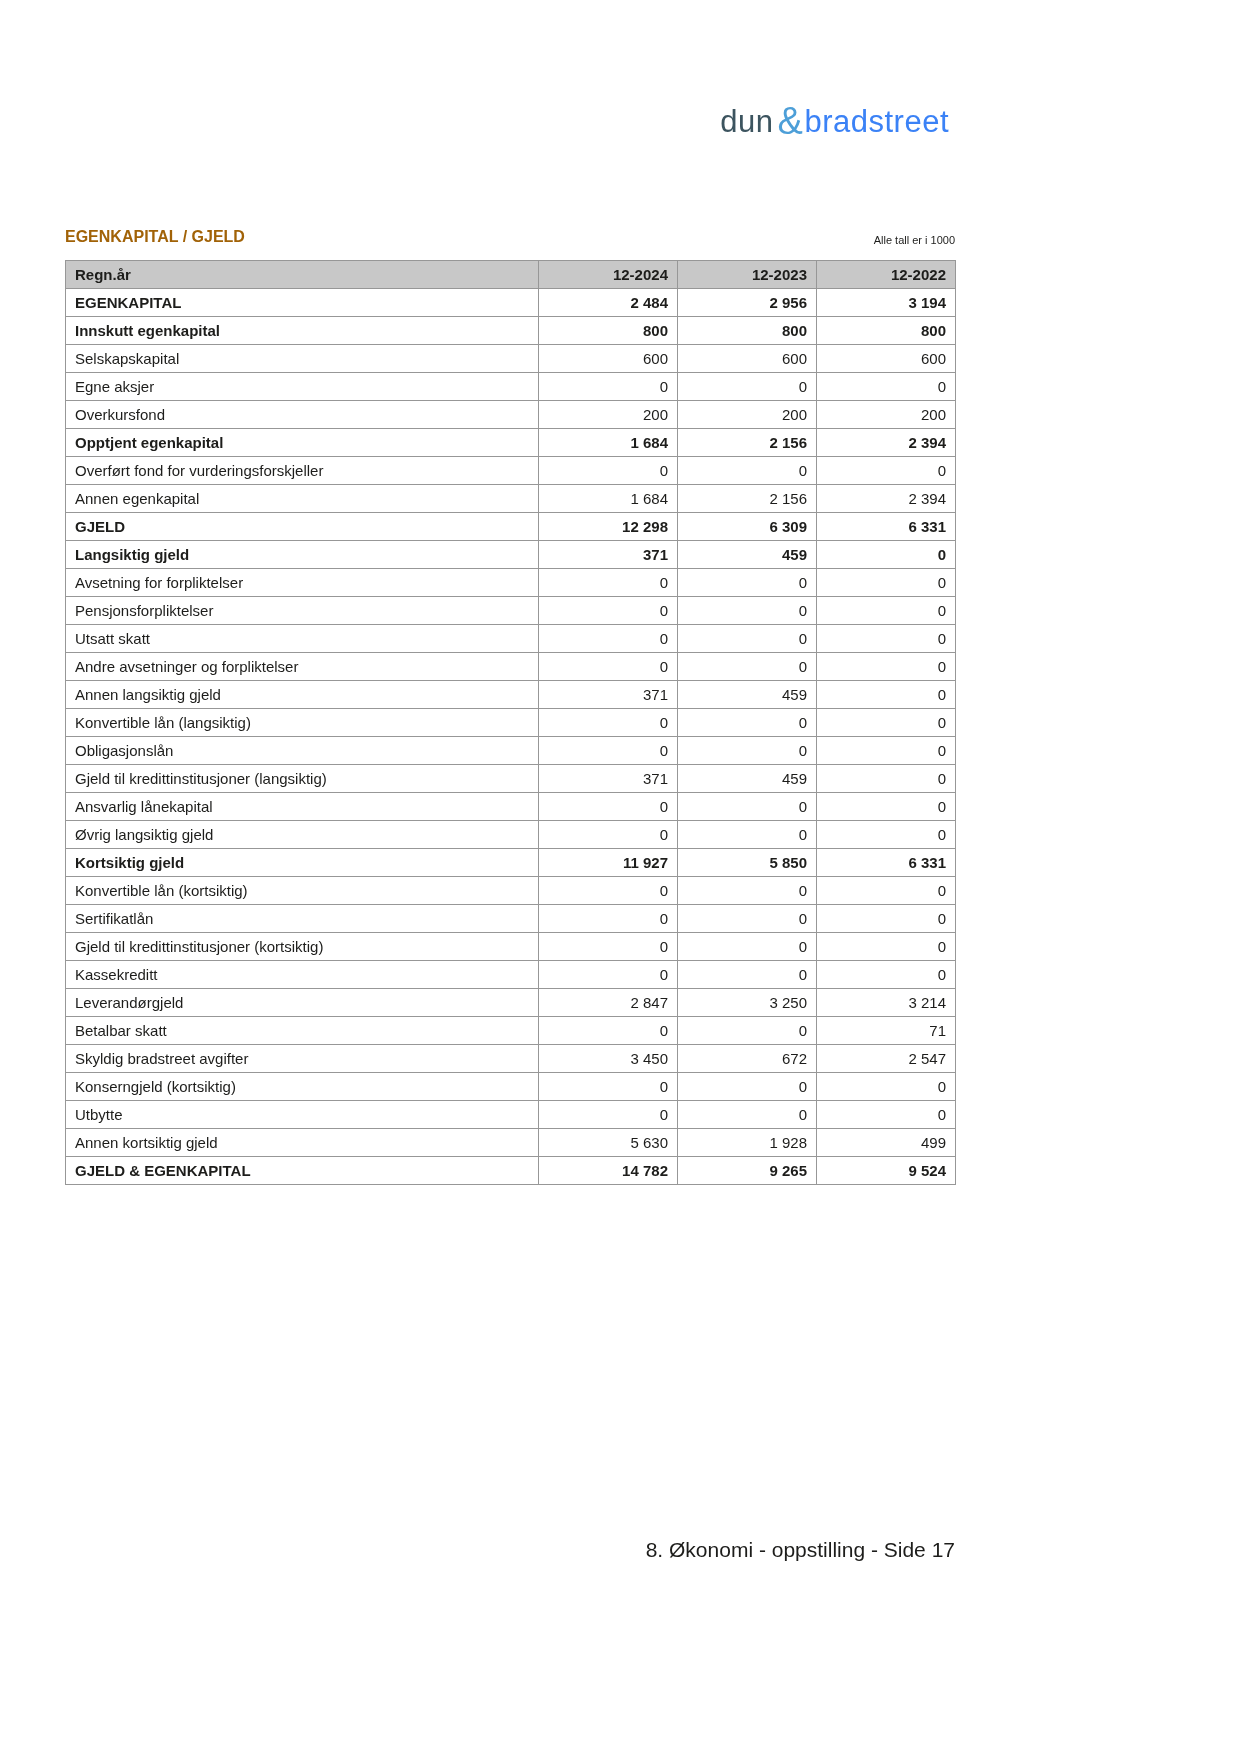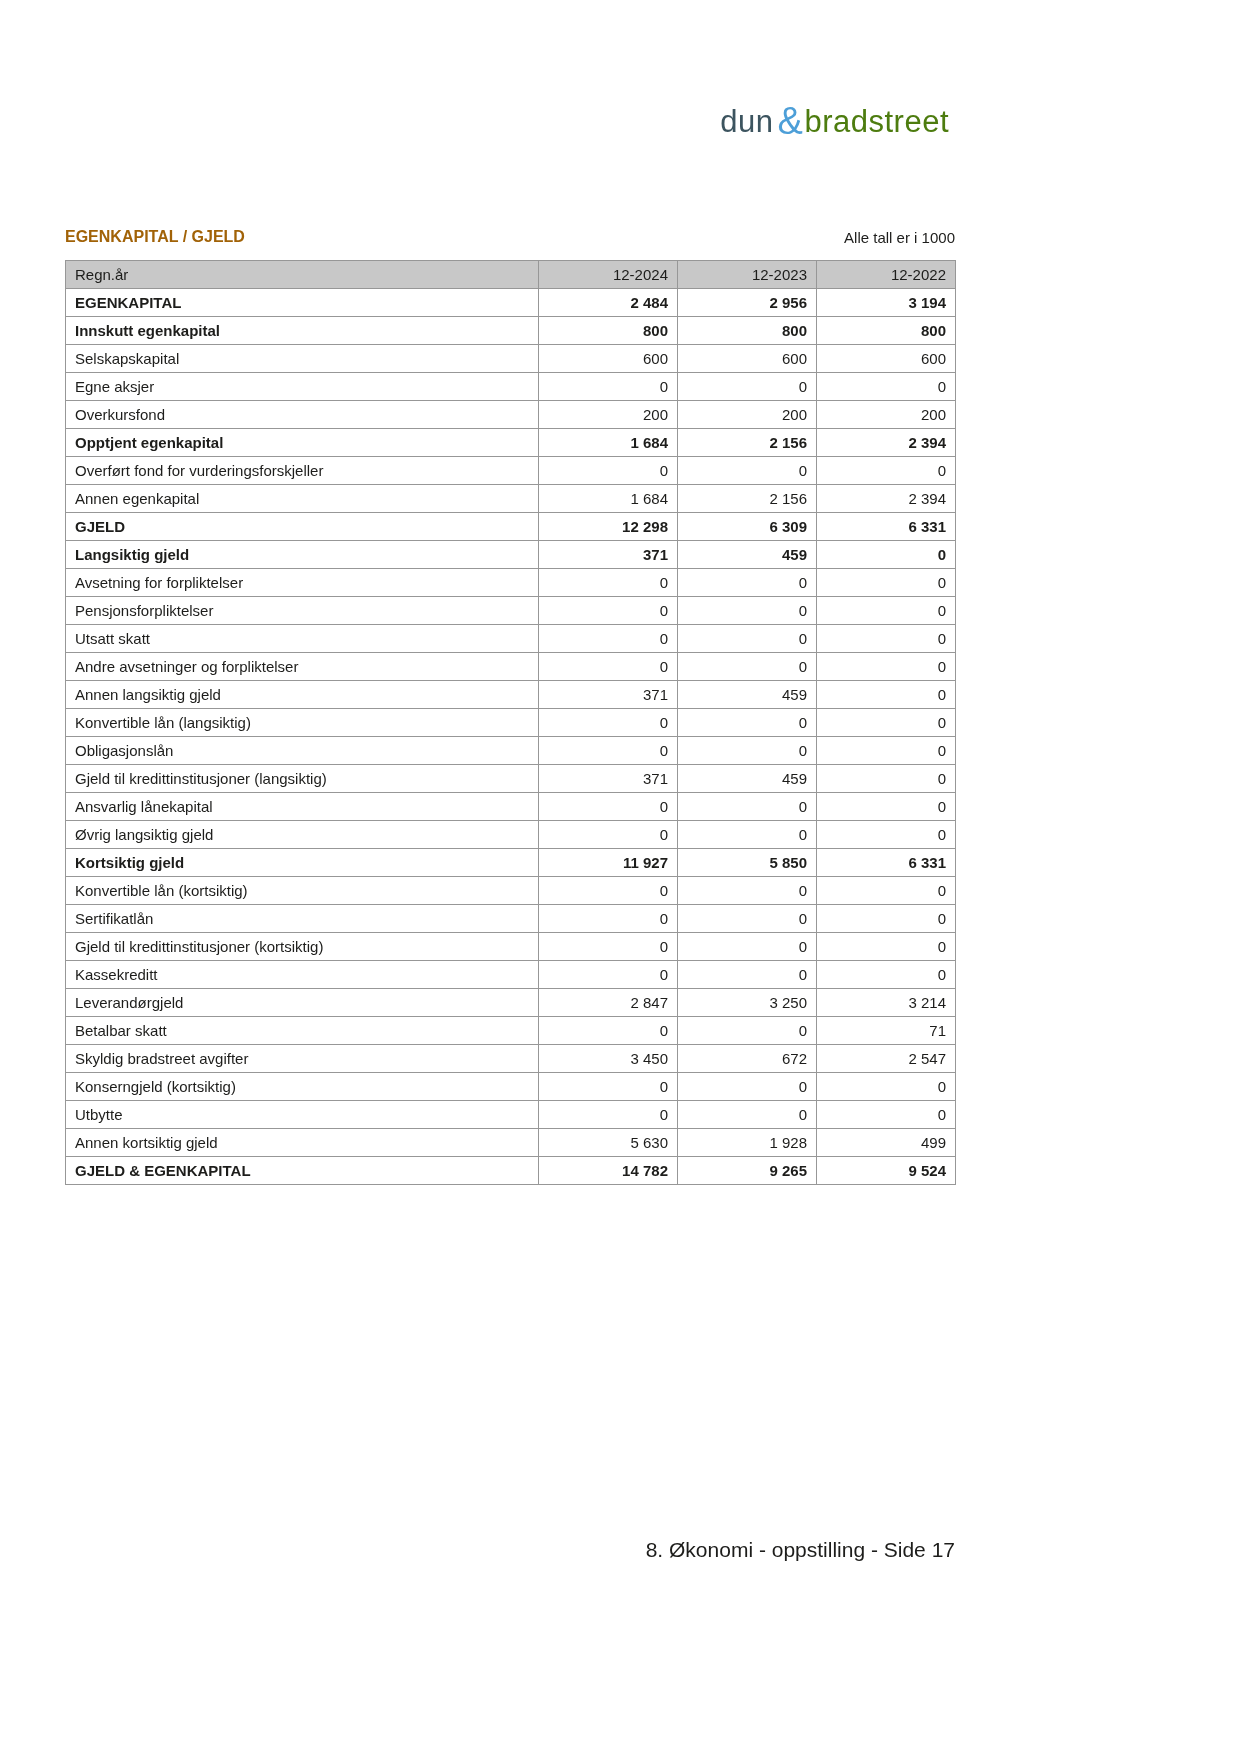--- a/index.html
+++ b/index.html
@@ -27,34 +27,34 @@
   }
   .logo .dun { color: #3c545f; font-weight: 400; }
   .logo .amp {
     color: #4d9fd8;
     font-size: 38px;
     font-weight: 400;
     margin: 0 1px 0 4px;
     position: relative;
     top: 2px;
   }
-  .logo .bradstreet { color: #4d7c0f; font-weight: 400; }
+  .logo .bradstreet { color: #3b82f6; font-weight: 400; }
 
   
   .title-row {
     position: absolute;
     left: 65px;
     top: 196px;
     width: 890px;
     display: flex;
     justify-content: space-between;
     align-items: flex-end;
   }
   .page-title { font-size: 16px; font-weight: bold; color: #a16207; }
-  .units-note { font-size: 15px; font-weight: normal; color: #1d1d1b; }
+  .units-note { font-size: 11px; font-weight: normal; color: #1d1d1b; }
 
   
   table.balance {
     position: absolute;
     left: 65px;
     top: 228px;
     width: 890px;
     border-collapse: collapse;
     table-layout: fixed;
   }
@@ -62,21 +62,21 @@
     border: 1px solid #979797;
     font-size: 15px;
     height: 28px;
     padding: 0 9px;
     vertical-align: middle;
     white-space: nowrap;
     overflow: hidden;
   }
   table.balance thead td {
     background: #c8c8c8;
-    font-weight: normal;
+    font-weight: bold;
   }
   .label-cell { text-align: left; width: 473px; }
   .value-cell { text-align: right; width: 139px; }
   tr.bold td { font-weight: bold; }
 
   
   .footer {
     position: absolute;
     left: 65px;
     top: 1506px;

